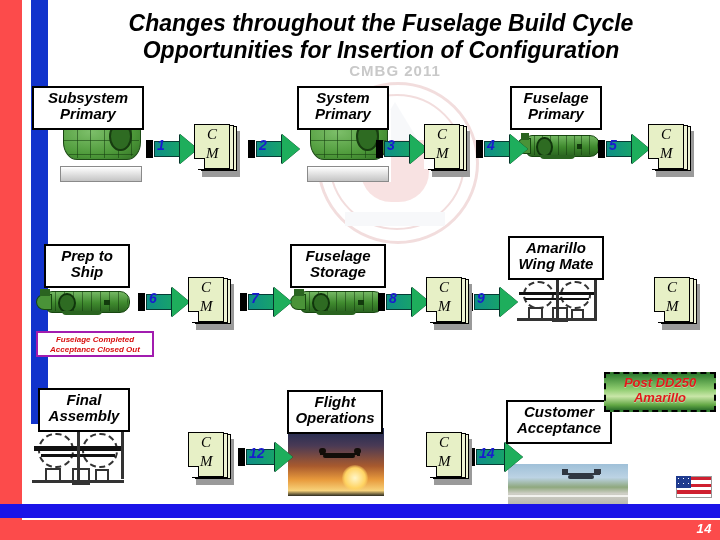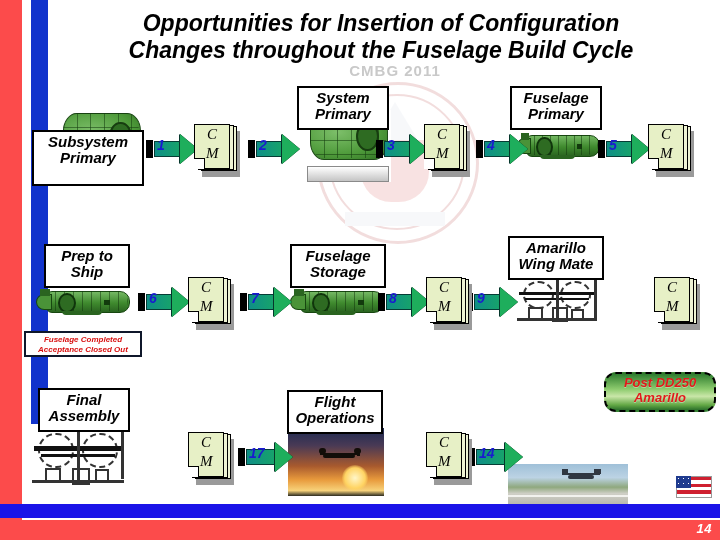--- a/index.html
+++ b/index.html
@@ -138,23 +138,23 @@
 
   .flag{position:absolute;z-index:3;}
   .flag .stripes{position:absolute;left:0;top:0;width:100%;height:100%;
     background:repeating-linear-gradient(to bottom,#cf2030 0 16.6%, #ffffff 16.6% 33.2%);
     border:1px solid #999;box-sizing:border-box;}
   .flag .canton{position:absolute;left:0;top:0;width:42%;height:54%;background:#1f3b8f;
     background-image:radial-gradient(#fff 0.6px, transparent 0.7px);
     background-size:5px 5px;}
 
   
-  .redbox{position:absolute;border:2px solid #0f172a;background:#fff;z-index:7;
+  .redbox{position:absolute;border:2px solid #a21caf;background:#fff;z-index:7;
           color:#d81010;font-style:italic;font-weight:bold;font-size:8px;
-          text-align:center;line-height:1.25;padding:2px 2px;box-sizing:border-box;}
+          text-align:center;line-height:1.25;padding:2px 2px;box-sizing:border-box;margin-left:12px;}
   .dd250{position:absolute;z-index:7;border:2px dashed #000;box-sizing:border-box;
          background:linear-gradient(to bottom,#2f7d2f 0%,#8dcb6e 42%,#c9e6a8 62%,#63a845 86%,#2b6f2b 100%);
          color:#e01b1b;font-style:italic;font-weight:bold;font-size:13px;text-align:center;
          line-height:1.15;padding-top:2px;box-sizing:border-box;
          text-shadow:0 1px 0 rgba(255,255,255,.35);}
 </style>
 </head>
 <body>
 
 <div id="slide">
@@ -165,31 +165,31 @@
   <div class="wm">
     <div class="ring"></div>
       <div class="ring2"></div>
     <div class="star"></div>
       <div class="shield"></div>
       <div class="bar"></div>
   </div>
   <div class="wm-text">CMBG 2011</div>
 
   <div class="title">
+    <div>Changes throughout the Fuselage Build Cycle</div>
     <div>Opportunities for Insertion of Configuration</div>
-    <div>Changes throughout the Fuselage Build Cycle</div>
   </div>
 
   <div class="fus fus-cross" style="left:58px;top:110px;width:86px;height:72px;">
     <div class="body"></div>
       <div class="grid"></div>
       <div class="hub"></div>
       <div class="base"></div>
   </div>
-  <div class="lbl" style="left:32px;top:86px;width:112px;height:56px;margin-top:44px;">
+  <div class="lbl" style="left:32px;top:86px;width:112px;height:44px;">
     <div>Subsystem</div>
     <div>Primary</div>
   </div>
 
   <div class="arrow" style="left:146px;top:134px;width:52px;">
     <div class="tail"></div>
       <div class="body" style="width:27px;"></div>
     <div class="headline" style="left:33px;"></div>
       <div class="head" style="left:34px;"></div>
     <div class="num">1</div>
@@ -421,21 +421,21 @@
     <div class="fold"></div>
     <div class="c">C</div>
     <div class="m">M</div>
   </div>
 
   <div class="arrow" style="left:238px;top:442px;width:56px;">
     <div class="tail"></div>
       <div class="body" style="width:30px;"></div>
     <div class="headline" style="left:36px;"></div>
       <div class="head" style="left:37px;"></div>
-    <div class="num">17</div>
+    <div class="num">12</div>
   </div>
 
   <div class="photo sunset" style="left:288px;top:428px;width:96px;height:68px;">
     <div class="sun"></div>
     <div class="osprey">
         <div class="wing"></div>
         <div class="fus"></div>
         <div class="n1"></div>
         <div class="n2"></div>
         <div class="tail"></div>
@@ -467,22 +467,26 @@
 
   <div class="photo ramp" style="left:508px;top:464px;width:120px;height:40px;">
     <div class="line"></div>
     <div class="big">
         <div class="b2"></div>
         <div class="b1"></div>
         <div class="b3"></div>
         <div class="b4"></div>
       </div>
   </div>
-
-  <div class="dd250" style="left:604px;top:372px;width:112px;height:40px;border-radius:12px;">
+  <div class="lbl" style="left:506px;top:400px;width:106px;height:44px;">
+    <div>Customer</div>
+    <div>Acceptance</div>
+  </div>
+
+  <div class="dd250" style="left:604px;top:372px;width:112px;height:40px;">
     <div>Post DD250</div>
     <div>Amarillo</div>
   </div>
 
   <div class="flag" style="left:676px;top:476px;width:36px;height:22px;">
     <div class="stripes"></div>
       <div class="canton"></div>
   </div>
 
   <div class="blue-rule"></div>

